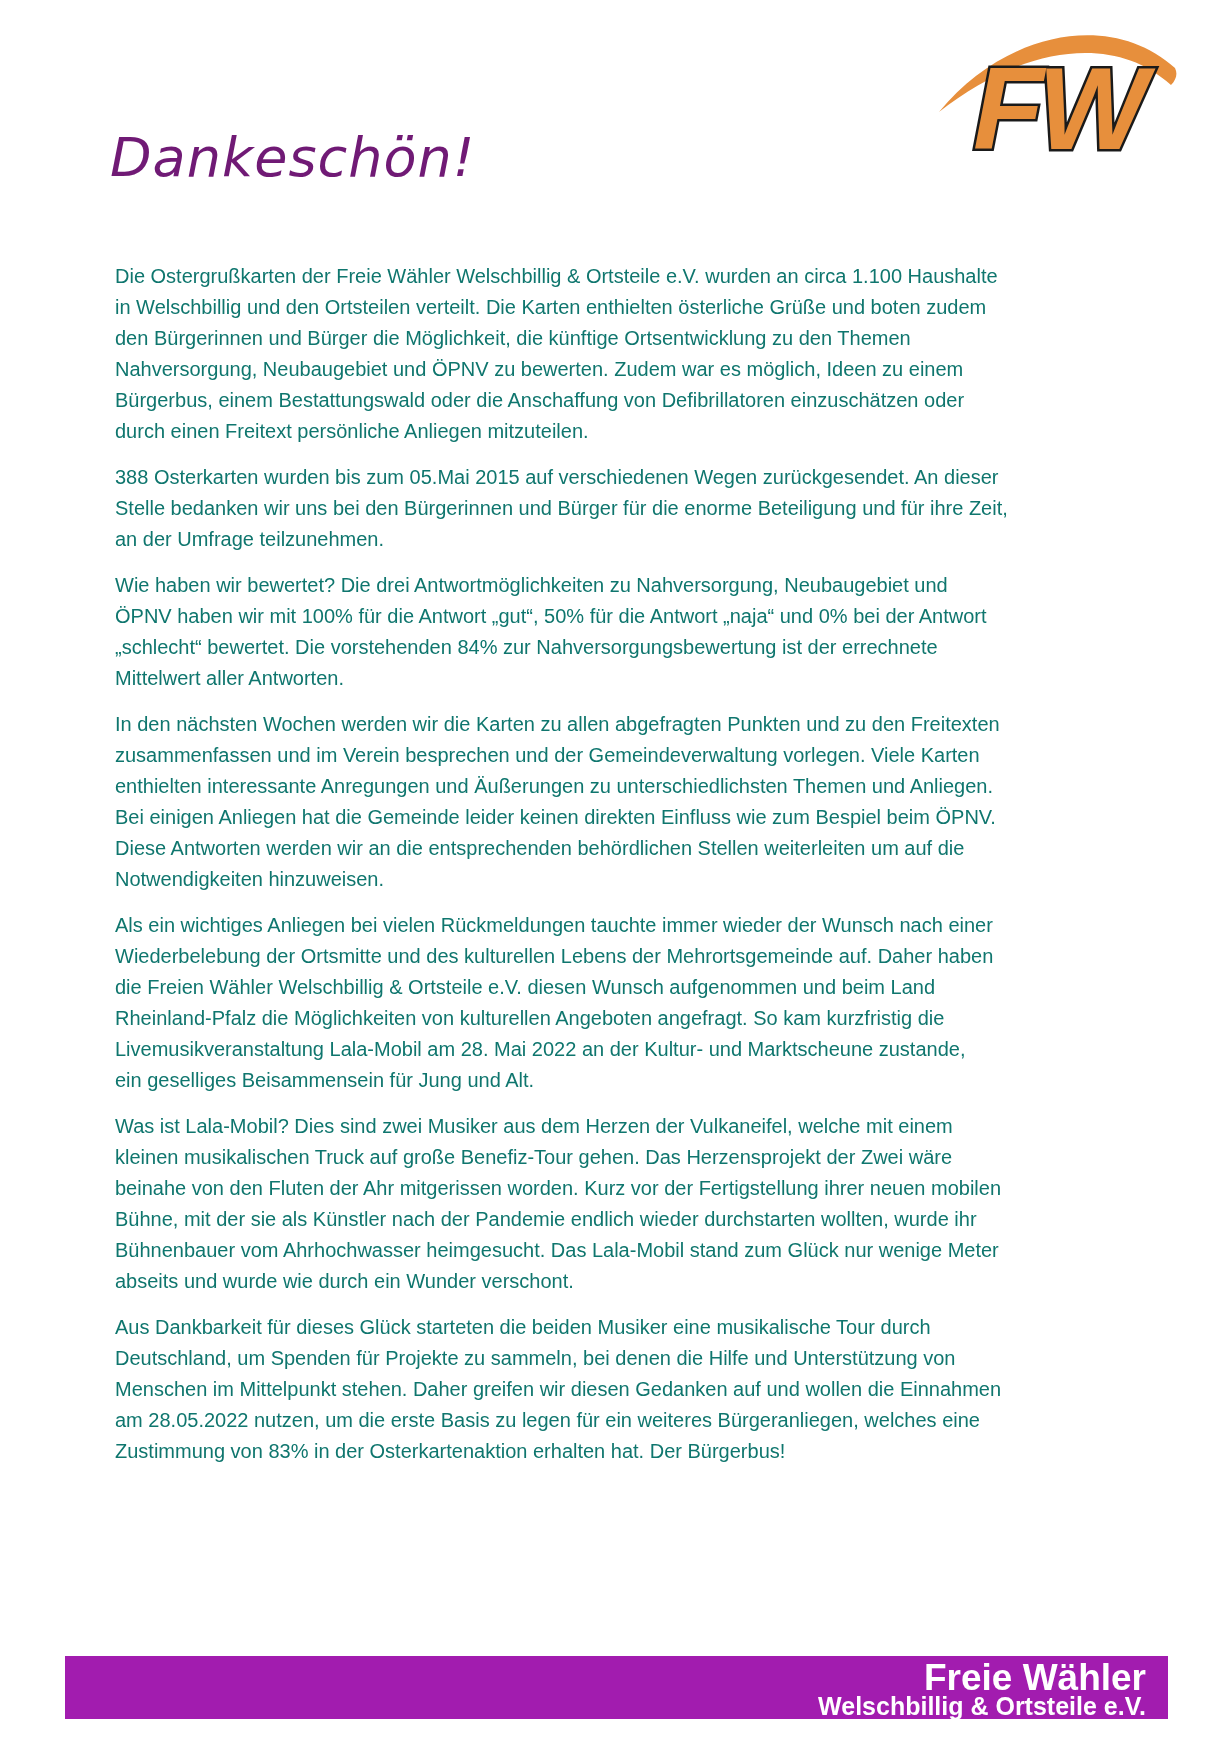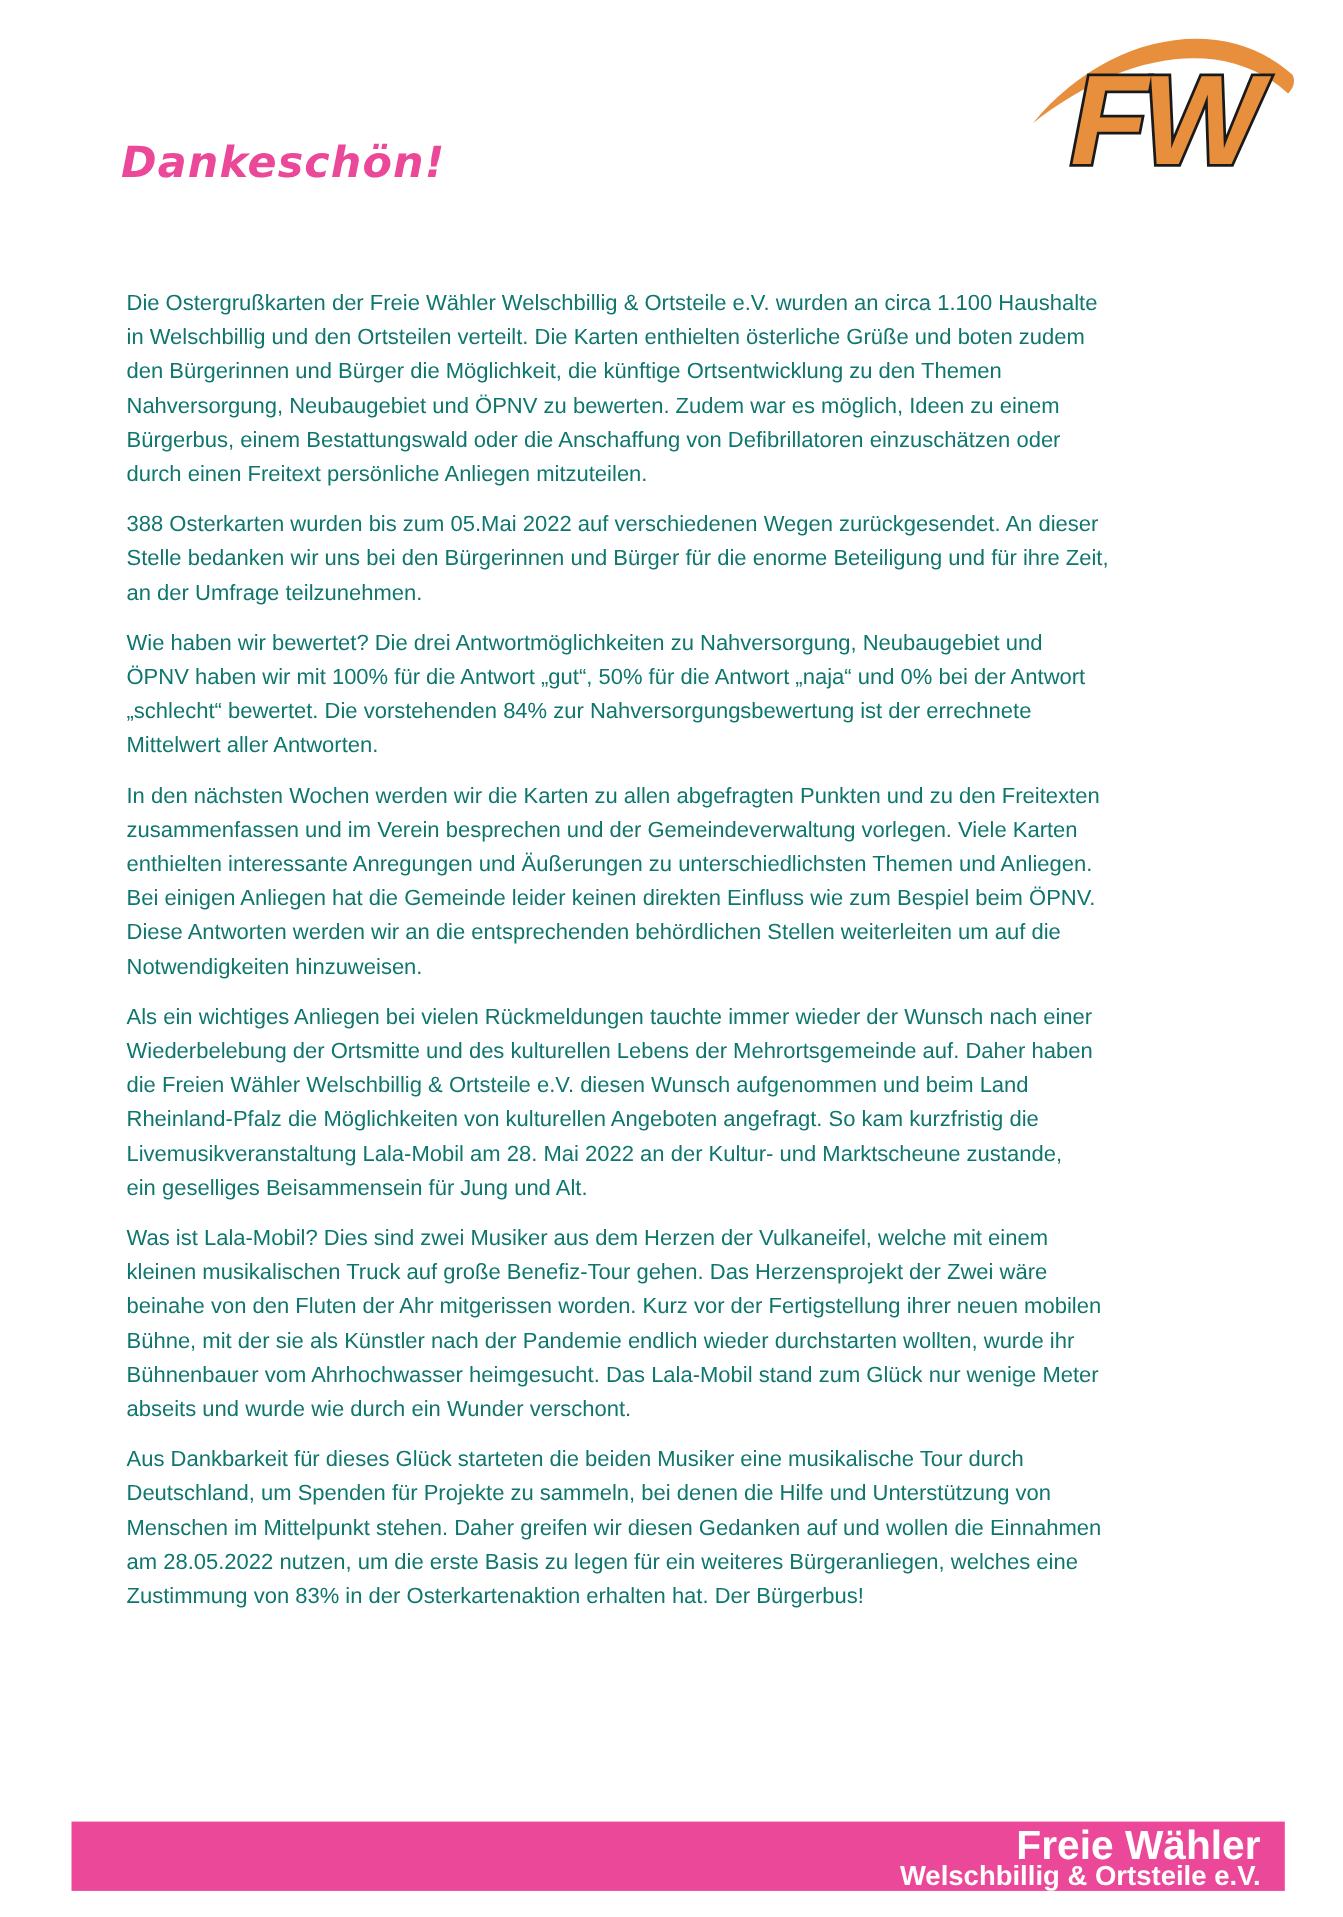--- a/index.html
+++ b/index.html
@@ -16,46 +16,46 @@
     left: 935px;
     top: 18px;
     width: 252px;
     height: 138px;
   }
   .greeting {
     position: absolute;
     left: 110px;
     top: 126px;
     font-family: "DejaVu Sans", sans-serif;
-    font-size: 39px;
-    font-weight: bold;
+    font-size: 54px;
+    font-weight: normal;
     font-style: italic;
     letter-spacing: 1px;
-    color: #ec4899;
+    color: #701a75;
   }
   .body-text {
     position: absolute;
     left: 115px;
     top: 261px;
     width: 1010px;
     font-size: 20px;
     line-height: 31px;
     color: #0f766e;
   }
   .body-text p {
     margin: 0 0 15px 0;
     white-space: pre-line;
   }
   .footer-banner {
     position: absolute;
     left: 65px;
     top: 1656px;
     width: 1103px;
     height: 63px;
-    background: #ec4899;
+    background: #a21caf;
     color: #ffffff;
     text-align: right;
     box-sizing: border-box;
     padding: 5px 22px 0 0;
   }
   .footer-org-name {
     font-size: 37px;
     font-weight: bold;
     line-height: 34px;
   }
@@ -77,21 +77,21 @@
 
   <div class="greeting">Dankeschön!</div>
 
   <div class="body-text">
     <p>Die Ostergrußkarten der Freie Wähler Welschbillig &amp; Ortsteile e.V. wurden an circa 1.100 Haushalte
 in Welschbillig und den Ortsteilen verteilt. Die Karten enthielten österliche Grüße und boten zudem
 den Bürgerinnen und Bürger die Möglichkeit, die künftige Ortsentwicklung zu den Themen
 Nahversorgung, Neubaugebiet und ÖPNV zu bewerten. Zudem war es möglich, Ideen zu einem
 Bürgerbus, einem Bestattungswald oder die Anschaffung von Defibrillatoren einzuschätzen oder
 durch einen Freitext persönliche Anliegen mitzuteilen.</p>
-    <p>388 Osterkarten wurden bis zum 05.Mai 2022 auf verschiedenen Wegen zurückgesendet. An dieser
+    <p>388 Osterkarten wurden bis zum 05.Mai 2015 auf verschiedenen Wegen zurückgesendet. An dieser
 Stelle bedanken wir uns bei den Bürgerinnen und Bürger für die enorme Beteiligung und für ihre Zeit,
 an der Umfrage teilzunehmen.</p>
     <p>Wie haben wir bewertet? Die drei Antwortmöglichkeiten zu Nahversorgung, Neubaugebiet und
 ÖPNV haben wir mit 100% für die Antwort „gut“, 50% für die Antwort „naja“ und 0% bei der Antwort
 „schlecht“ bewertet. Die vorstehenden 84% zur Nahversorgungsbewertung ist der errechnete
 Mittelwert aller Antworten.</p>
     <p>In den nächsten Wochen werden wir die Karten zu allen abgefragten Punkten und zu den Freitexten
 zusammenfassen und im Verein besprechen und der Gemeindeverwaltung vorlegen. Viele Karten
 enthielten interessante Anregungen und Äußerungen zu unterschiedlichsten Themen und Anliegen.
 Bei einigen Anliegen hat die Gemeinde leider keinen direkten Einfluss wie zum Bespiel beim ÖPNV.

